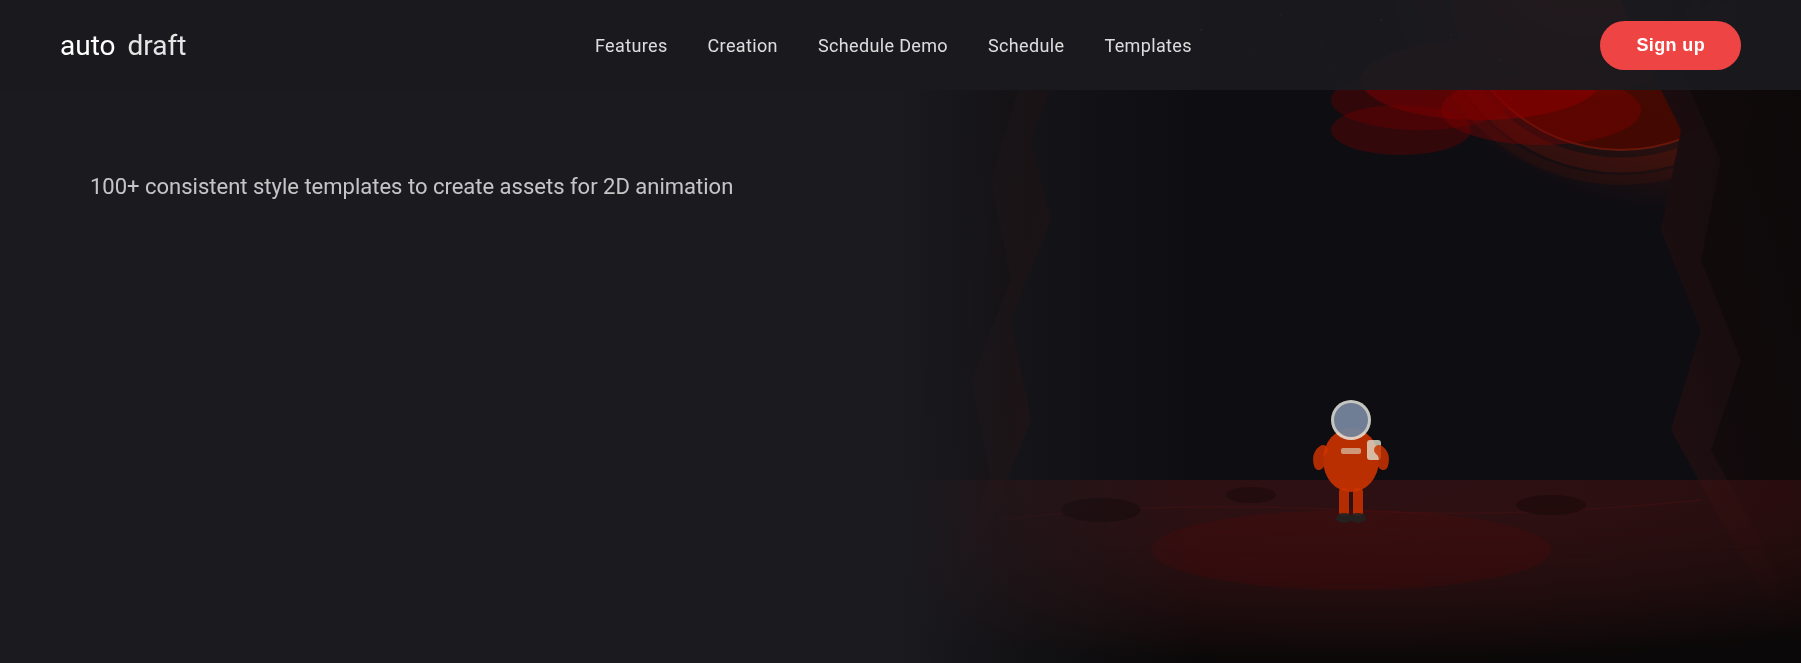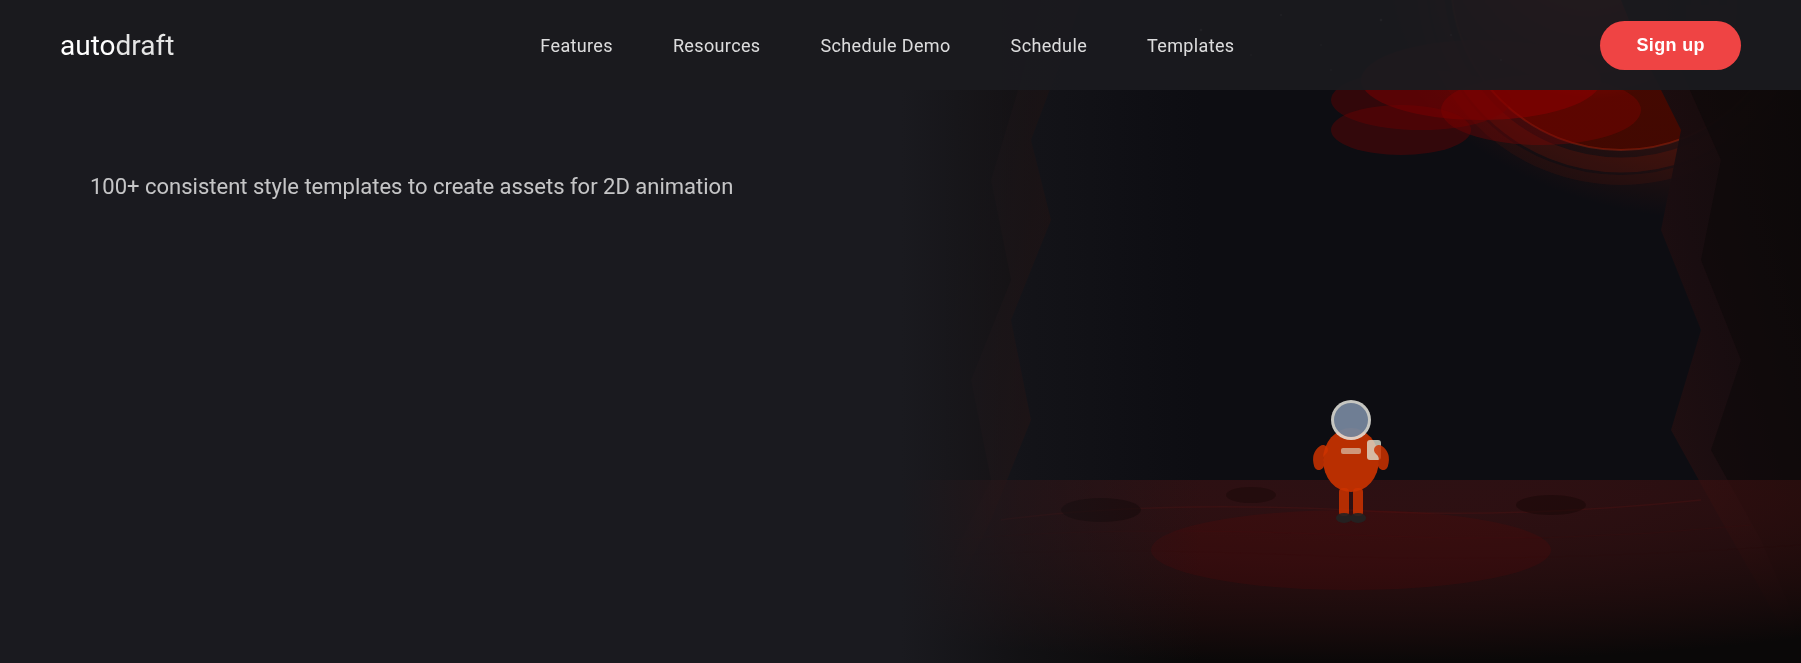--- a/index.html
+++ b/index.html
@@ -52,41 +52,41 @@
       align-items: center;
       justify-content: space-between;
       padding: 0 60px;
       height: 90px;
       background: rgba(26, 26, 31, 0.95);
     }
 
     .logo {
       display: flex;
       align-items: center;
-      gap: 0;
+      gap: 12px;
       font-size: 28px;
       font-weight: 700;
       color: white;
       text-decoration: none;
     }
 
     .logo-auto {
       color: white;
       font-weight: 400;
     }
 
     .logo-draft {
       color: #e5e5e5;
       font-weight: 400;
     }
 
     .nav-links {
       display: flex;
       align-items: center;
-      gap: 60px;
+      gap: 40px;
       list-style: none;
     }
 
     .nav-links a {
       color: rgba(255, 255, 255, 0.85);
       text-decoration: none;
       font-size: 18px;
       font-weight: 400;
       letter-spacing: 0.02em;
     }
@@ -271,21 +271,21 @@
     <a href="#" class="logo">
       <span class="logo-auto">auto</span>
         <span class="logo-draft">draft</span>
     </a>
 
     <ul class="nav-links">
       <li>
         <a href="#">Features</a>
       </li>
       <li>
-        <a href="#">Resources</a>
+        <a href="#">Creation</a>
       </li>
       <li>
         <a href="#">Schedule Demo</a>
       </li>
       <li>
         <a href="#">Schedule</a>
       </li>
       <li>
         <a href="#">Templates</a>
       </li>

